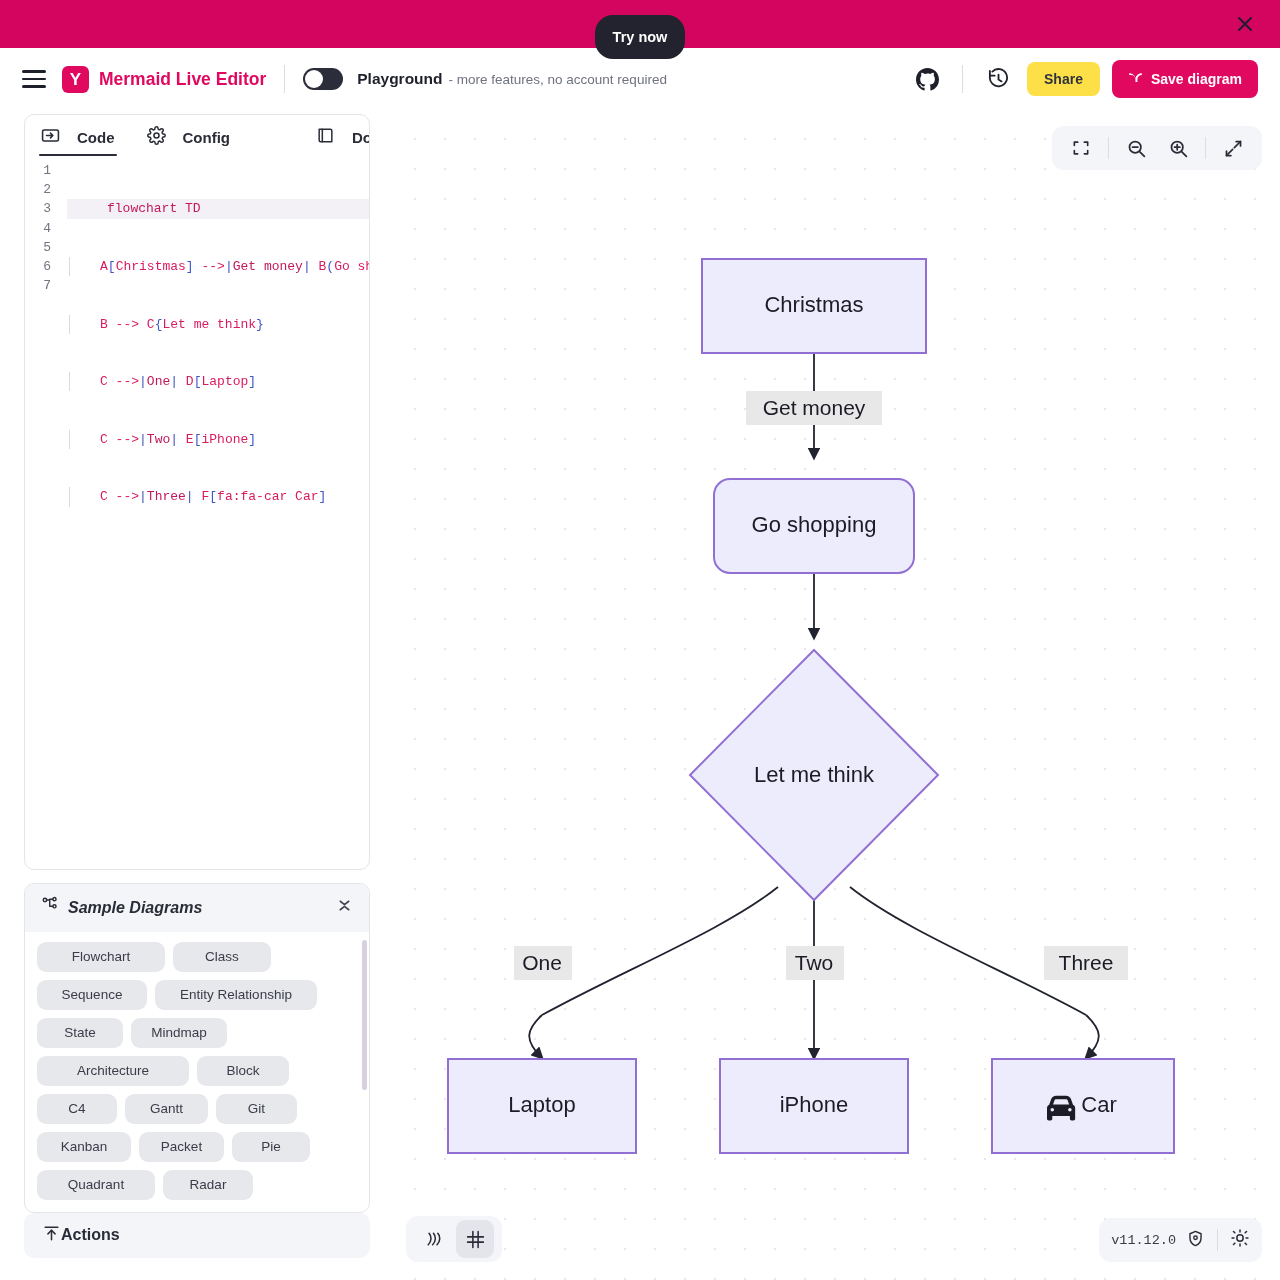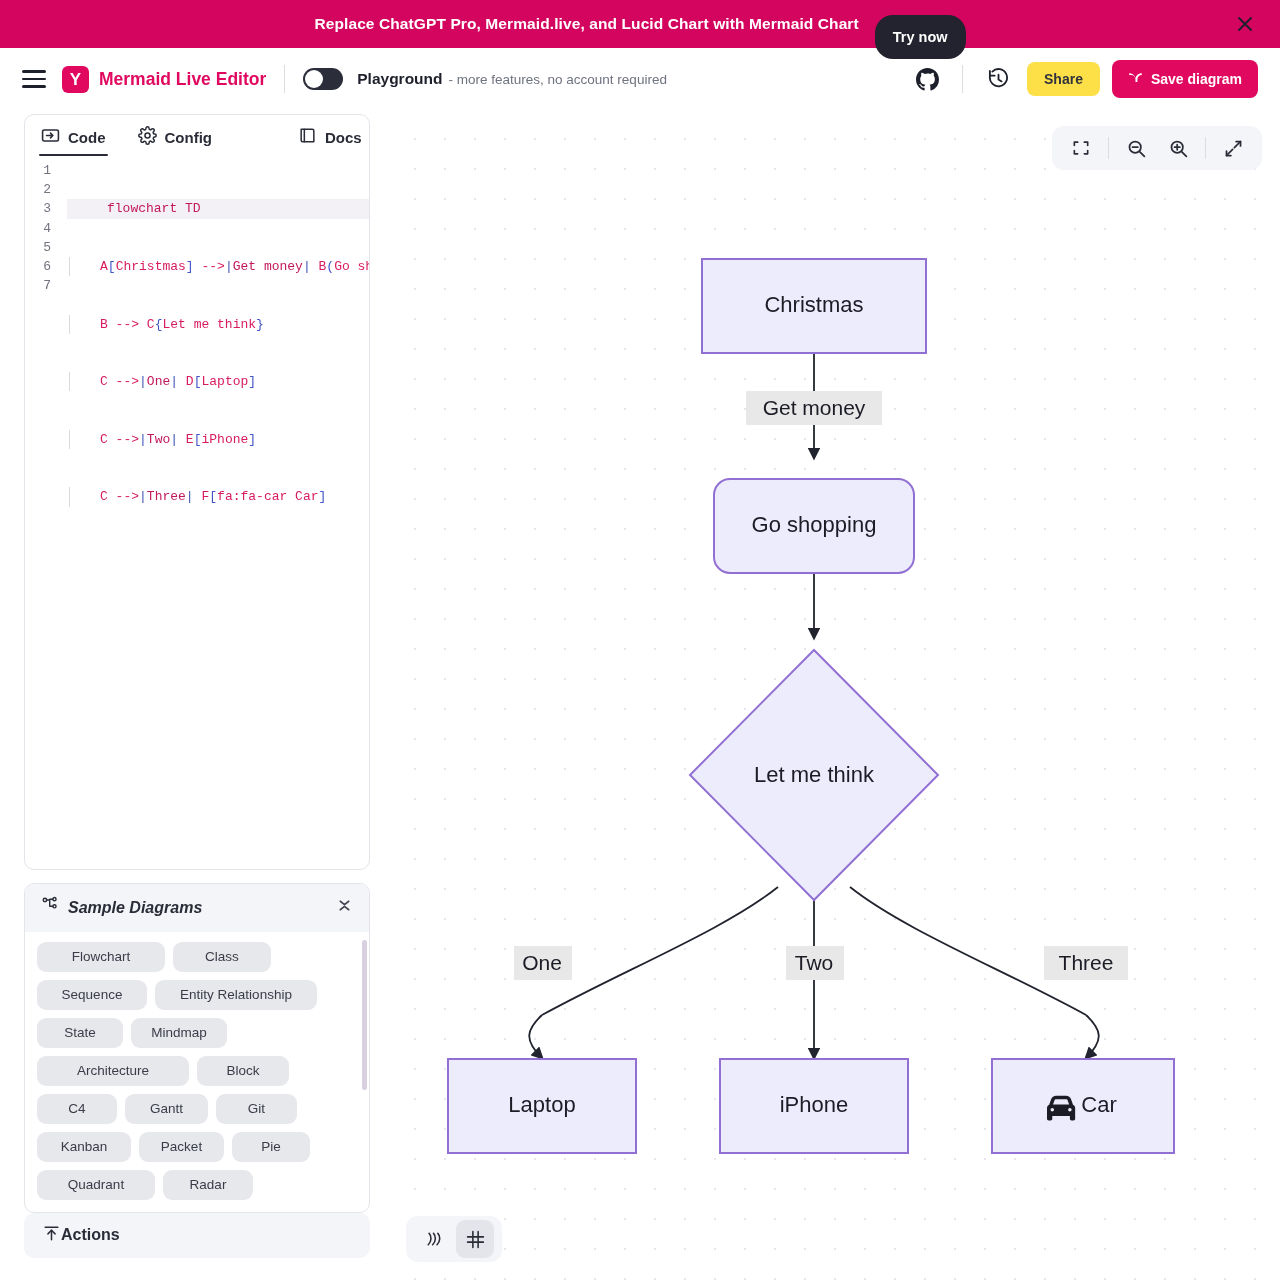--- a/index.html
+++ b/index.html
@@ -73,21 +73,21 @@
   #left-pane { width: 394px; padding: 0 24px 0 24px; display: flex;
     flex-direction: column; }
 
   
   #editor-card {
     border: 1px solid #e4e5ea; border-radius: 10px; background: #fff;
     height: 772px; margin-top: 4px; display: flex; flex-direction: column;
     overflow: hidden;
   }
   .tabbar { display: flex; align-items: center; height: 44px; padding: 0 4px; flex: none; }
-  .tab { display: flex; align-items: center; gap: 8px; padding: 0 12px;
+  .tab { display: flex; align-items: center; gap: 17px; padding: 0 12px;
     height: 44px; cursor: pointer; font-size: 15px; font-weight: 700;
     color: #2a2c38; position: relative; }
   .tab.active::after {
     content: ""; position: absolute; left: 10px; right: 10px; bottom: 3px;
     height: 2.5px; background: #2a2c38; border-radius: 2px;
   }
   .tab-sep { width: 1px; height: 22px; background: #dfe0e6; margin: 0 4px; }
   .tab.docs { margin-left: 62px; }
   .code-area { flex: 1; display: flex; font-family: "Liberation Mono", monospace;
     font-size: 13px; line-height: 19.2px; overflow: hidden; padding-top: 2px; }
@@ -167,21 +167,20 @@
     fill: #1b1c26; text-anchor: middle; dominant-baseline: middle; }
   .edge-path { fill: none; stroke: #21232e; stroke-width: 1.8; }
   .edge-label-bg { fill: #e8e8e8; }
   .edge-label { font-family: "Liberation Sans", sans-serif; font-size: 21px;
     fill: #1b1c26; text-anchor: middle; dominant-baseline: middle; }
 </style>
 </head>
 <body>
 
 <div id="promo-banner">
-  <span class="promo-text">Replace ChatGPT Pro, Mermaid.live, and Lucid Chart with Mermaid Chart</span>
   <button class="promo-btn">Try now</button>
   <span class="promo-close">
     <svg width="20" height="20" viewBox="0 0 20 20" fill="none" stroke="#1d1f2b" stroke-width="2" stroke-linecap="round">
         <path d="M4 4 L16 16 M16 4 L4 16"></path>
       </svg>
   </span>
 </div>
 
 <div id="app-header">
   <div class="hamburger">
@@ -426,14 +425,30 @@
             <path d="M16 18 C20 14 20 8 17 5"></path>
         </svg>
       </div>
       <div class="blt-btn active">
         <svg width="21" height="21" viewBox="0 0 24 24" fill="none" stroke="#2a2c38" stroke-width="1.8" stroke-linecap="round">
           <path d="M9 3v18M15 3v18M3 9h18M3 15h18"></path>
         </svg>
       </div>
     </div>
 
+    <div id="bottom-right-status">
+      <span class="version-text">v11.12.0</span>
+      <span>
+        <svg width="19" height="19" viewBox="0 0 24 24" fill="none" stroke="#2a2c38" stroke-width="1.8" stroke-linejoin="round">
+          <path d="M12 3l7 3v5c0 5-3.2 8.6-7 10-3.8-1.4-7-5-7-10V6z"></path>
+            <circle cx="12" cy="11" r="2.2"></circle>
+        </svg>
+      </span>
+      <span class="brs-sep"></span>
+      <span>
+        <svg width="20" height="20" viewBox="0 0 24 24" fill="none" stroke="#2a2c38" stroke-width="1.8" stroke-linecap="round">
+          <circle cx="12" cy="12" r="3.8"></circle>
+          <path d="M12 2.5v2.2M12 19.3v2.2M4.2 4.2l1.6 1.6M18.2 18.2l1.6 1.6M2.5 12h2.2M19.3 12h2.2M4.2 19.8l1.6-1.6M18.2 5.8l1.6-1.6"></path>
+        </svg>
+      </span>
+    </div>
   </div>
 </div>
 
 </body></html>

